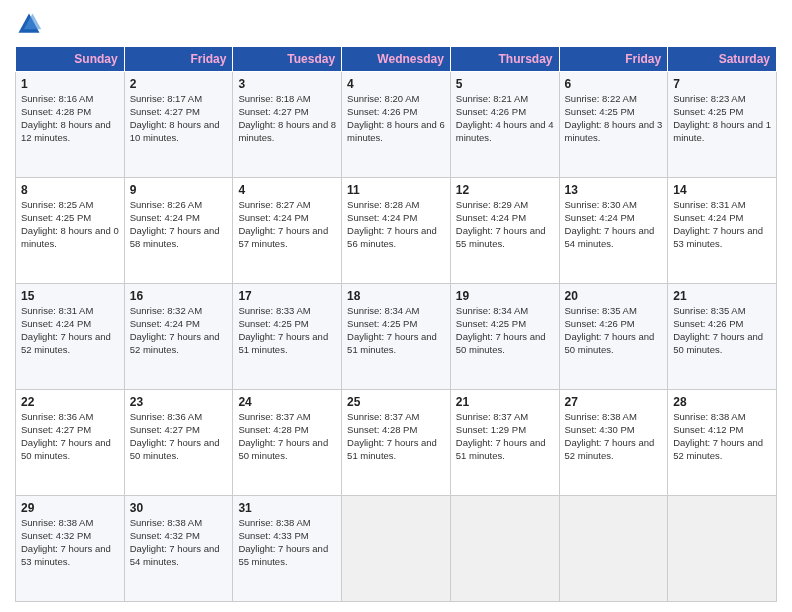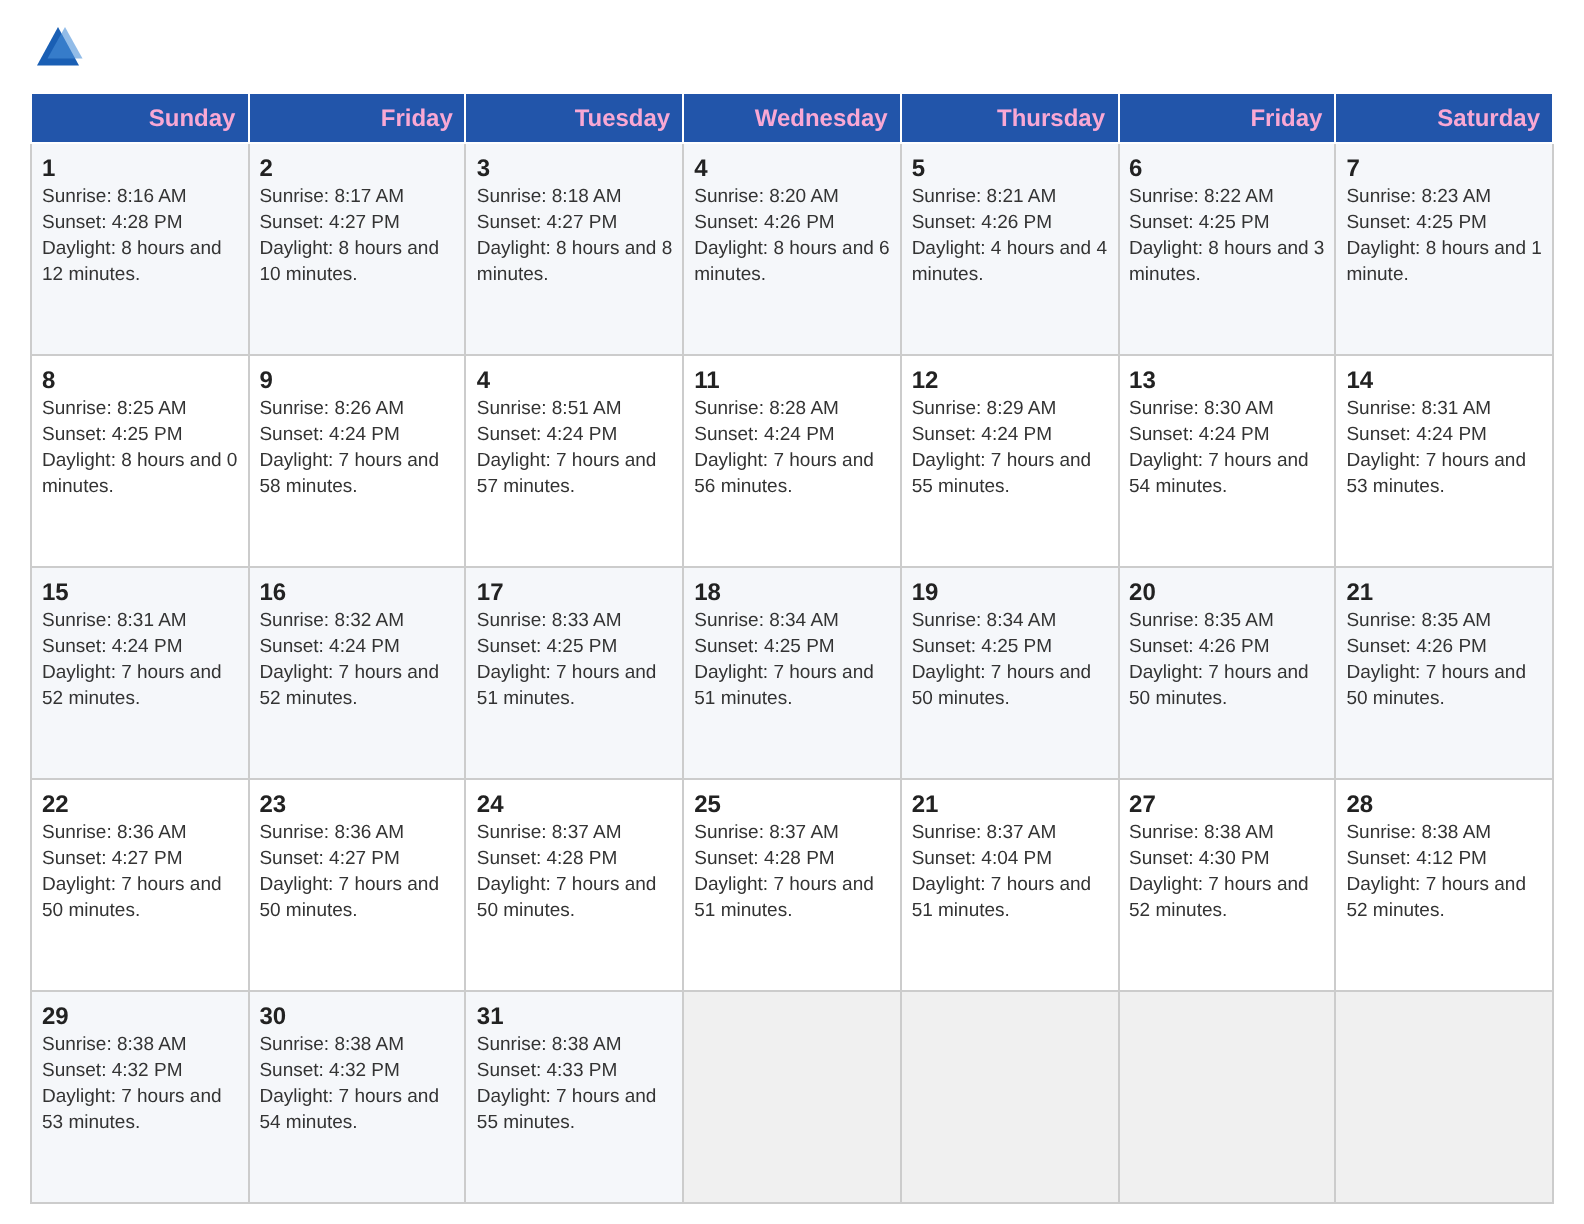--- a/index.html
+++ b/index.html
@@ -140,41 +140,41 @@
           <td><span class="day-number">2</span><span>Sunrise: 8:17 AM</span><br><span>Sunset: 4:27 PM</span><br><span>Daylight: 8 hours and 10 minutes.</span></td>
           <td><span class="day-number">3</span><span>Sunrise: 8:18 AM</span><br><span>Sunset: 4:27 PM</span><br><span>Daylight: 8 hours and 8 minutes.</span></td>
           <td><span class="day-number">4</span><span>Sunrise: 8:20 AM</span><br><span>Sunset: 4:26 PM</span><br><span>Daylight: 8 hours and 6 minutes.</span></td>
           <td><span class="day-number">5</span><span>Sunrise: 8:21 AM</span><br><span>Sunset: 4:26 PM</span><br><span>Daylight: 4 hours and 4 minutes.</span></td>
           <td><span class="day-number">6</span><span>Sunrise: 8:22 AM</span><br><span>Sunset: 4:25 PM</span><br><span>Daylight: 8 hours and 3 minutes.</span></td>
           <td><span class="day-number">7</span><span>Sunrise: 8:23 AM</span><br><span>Sunset: 4:25 PM</span><br><span>Daylight: 8 hours and 1 minute.</span></td>
         </tr>
         <tr>
           <td><span class="day-number">8</span><span>Sunrise: 8:25 AM</span><br><span>Sunset: 4:25 PM</span><br><span>Daylight: 8 hours and 0 minutes.</span></td>
           <td><span class="day-number">9</span><span>Sunrise: 8:26 AM</span><br><span>Sunset: 4:24 PM</span><br><span>Daylight: 7 hours and 58 minutes.</span></td>
-          <td><span class="day-number">4</span><span>Sunrise: 8:51 AM</span><br><span>Sunset: 4:24 PM</span><br><span>Daylight: 7 hours and 57 minutes.</span></td>
+          <td><span class="day-number">4</span><span>Sunrise: 8:27 AM</span><br><span>Sunset: 4:24 PM</span><br><span>Daylight: 7 hours and 57 minutes.</span></td>
           <td><span class="day-number">11</span><span>Sunrise: 8:28 AM</span><br><span>Sunset: 4:24 PM</span><br><span>Daylight: 7 hours and 56 minutes.</span></td>
           <td><span class="day-number">12</span><span>Sunrise: 8:29 AM</span><br><span>Sunset: 4:24 PM</span><br><span>Daylight: 7 hours and 55 minutes.</span></td>
           <td><span class="day-number">13</span><span>Sunrise: 8:30 AM</span><br><span>Sunset: 4:24 PM</span><br><span>Daylight: 7 hours and 54 minutes.</span></td>
           <td><span class="day-number">14</span><span>Sunrise: 8:31 AM</span><br><span>Sunset: 4:24 PM</span><br><span>Daylight: 7 hours and 53 minutes.</span></td>
         </tr>
         <tr>
           <td><span class="day-number">15</span><span>Sunrise: 8:31 AM</span><br><span>Sunset: 4:24 PM</span><br><span>Daylight: 7 hours and 52 minutes.</span></td>
           <td><span class="day-number">16</span><span>Sunrise: 8:32 AM</span><br><span>Sunset: 4:24 PM</span><br><span>Daylight: 7 hours and 52 minutes.</span></td>
           <td><span class="day-number">17</span><span>Sunrise: 8:33 AM</span><br><span>Sunset: 4:25 PM</span><br><span>Daylight: 7 hours and 51 minutes.</span></td>
           <td><span class="day-number">18</span><span>Sunrise: 8:34 AM</span><br><span>Sunset: 4:25 PM</span><br><span>Daylight: 7 hours and 51 minutes.</span></td>
           <td><span class="day-number">19</span><span>Sunrise: 8:34 AM</span><br><span>Sunset: 4:25 PM</span><br><span>Daylight: 7 hours and 50 minutes.</span></td>
           <td><span class="day-number">20</span><span>Sunrise: 8:35 AM</span><br><span>Sunset: 4:26 PM</span><br><span>Daylight: 7 hours and 50 minutes.</span></td>
           <td><span class="day-number">21</span><span>Sunrise: 8:35 AM</span><br><span>Sunset: 4:26 PM</span><br><span>Daylight: 7 hours and 50 minutes.</span></td>
         </tr>
         <tr>
           <td><span class="day-number">22</span><span>Sunrise: 8:36 AM</span><br><span>Sunset: 4:27 PM</span><br><span>Daylight: 7 hours and 50 minutes.</span></td>
           <td><span class="day-number">23</span><span>Sunrise: 8:36 AM</span><br><span>Sunset: 4:27 PM</span><br><span>Daylight: 7 hours and 50 minutes.</span></td>
           <td><span class="day-number">24</span><span>Sunrise: 8:37 AM</span><br><span>Sunset: 4:28 PM</span><br><span>Daylight: 7 hours and 50 minutes.</span></td>
           <td><span class="day-number">25</span><span>Sunrise: 8:37 AM</span><br><span>Sunset: 4:28 PM</span><br><span>Daylight: 7 hours and 51 minutes.</span></td>
-          <td><span class="day-number">21</span><span>Sunrise: 8:37 AM</span><br><span>Sunset: 4:04 PM</span><br><span>Daylight: 7 hours and 51 minutes.</span></td>
+          <td><span class="day-number">21</span><span>Sunrise: 8:37 AM</span><br><span>Sunset: 1:29 PM</span><br><span>Daylight: 7 hours and 51 minutes.</span></td>
           <td><span class="day-number">27</span><span>Sunrise: 8:38 AM</span><br><span>Sunset: 4:30 PM</span><br><span>Daylight: 7 hours and 52 minutes.</span></td>
           <td><span class="day-number">28</span><span>Sunrise: 8:38 AM</span><br><span>Sunset: 4:12 PM</span><br><span>Daylight: 7 hours and 52 minutes.</span></td>
         </tr>
         <tr>
           <td><span class="day-number">29</span><span>Sunrise: 8:38 AM</span><br><span>Sunset: 4:32 PM</span><br><span>Daylight: 7 hours and 53 minutes.</span></td>
           <td><span class="day-number">30</span><span>Sunrise: 8:38 AM</span><br><span>Sunset: 4:32 PM</span><br><span>Daylight: 7 hours and 54 minutes.</span></td>
           <td><span class="day-number">31</span><span>Sunrise: 8:38 AM</span><br><span>Sunset: 4:33 PM</span><br><span>Daylight: 7 hours and 55 minutes.</span></td>
           <td class="empty-cell"></td>
           <td class="empty-cell"></td>
           <td class="empty-cell"></td>

